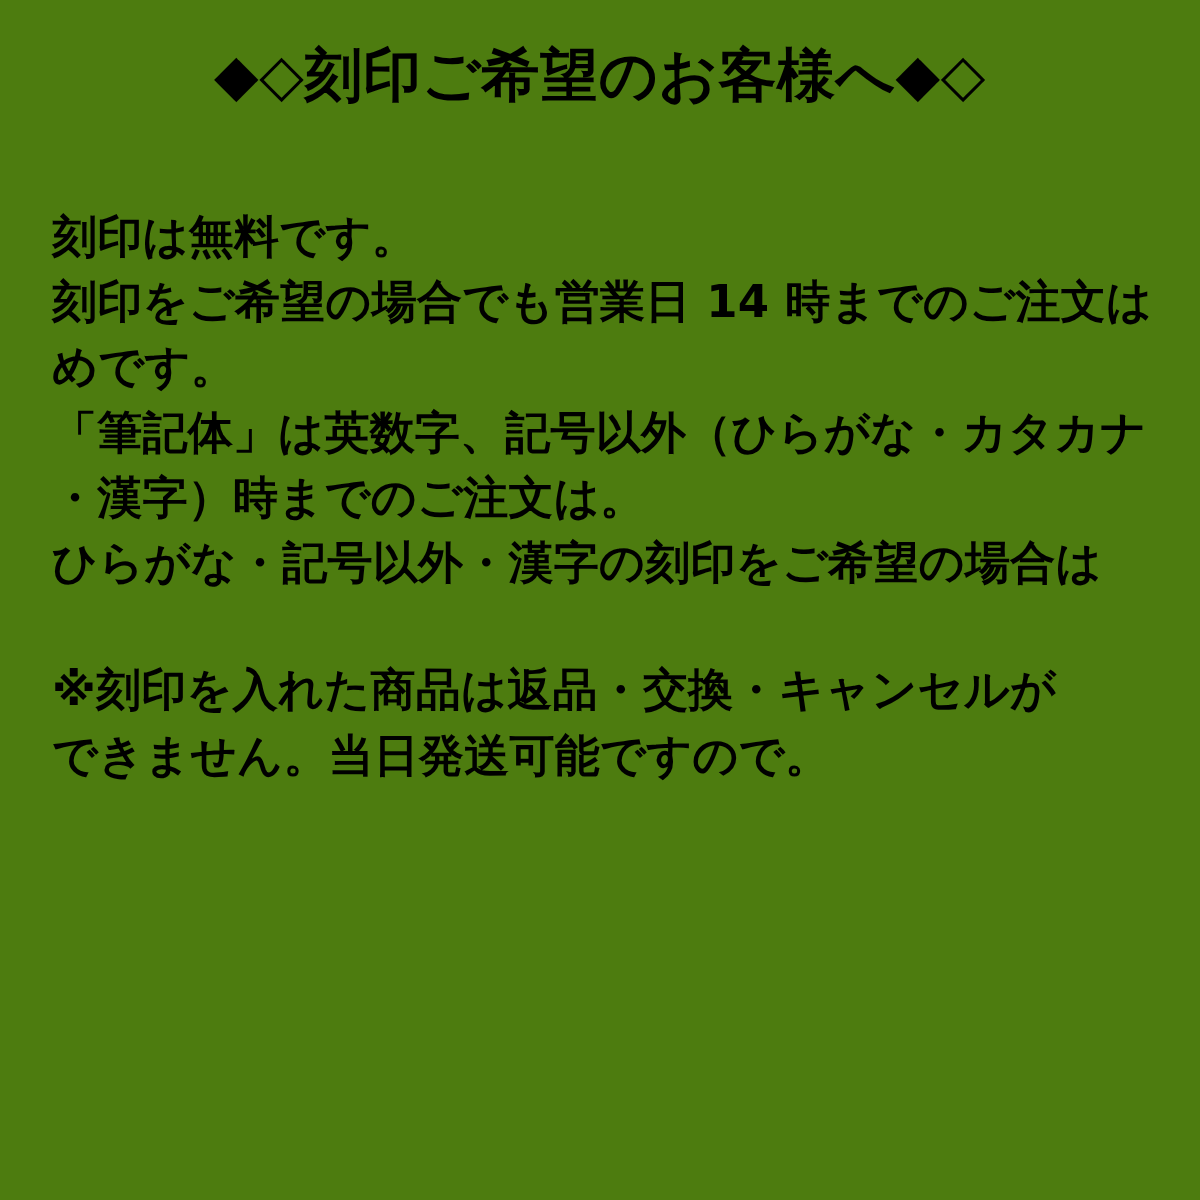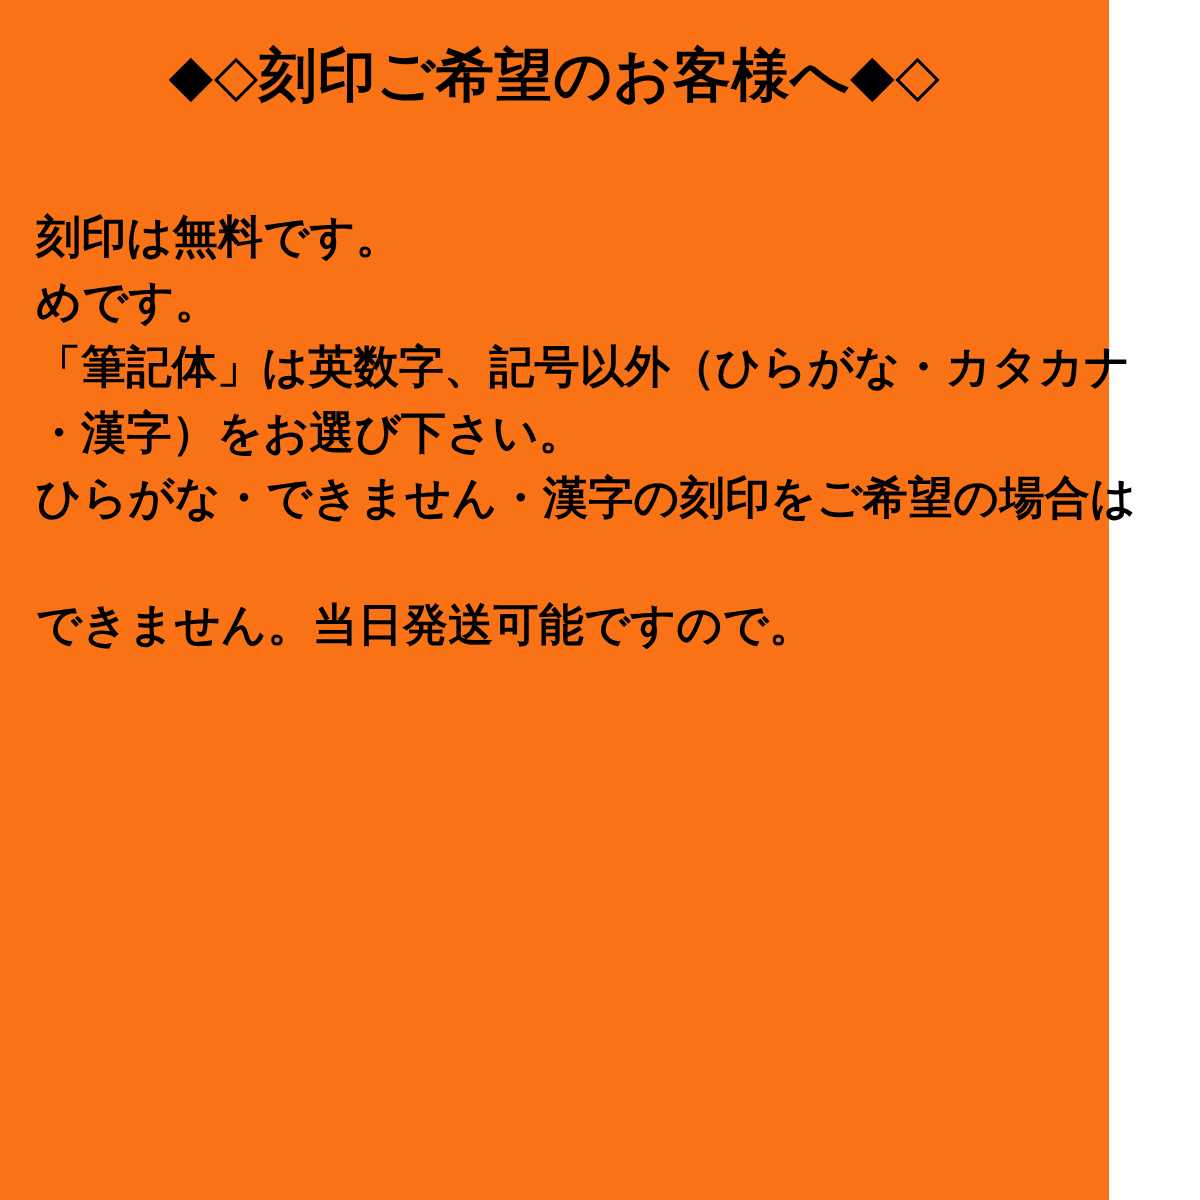--- a/index.html
+++ b/index.html
@@ -8,38 +8,38 @@
     background: #ffffff;
   }
   body {
     width: 1200px;
     height: 1200px;
     font-family: "DejaVu Sans", sans-serif;
     color: #000000;
     overflow: hidden;
   }
   .page {
-    width: 1109px;
+    width: 1200px;
     height: 1200px;
     box-sizing: border-box;
     position: relative;
-    background: #f97316;
+    background: #4d7c0f;
   }
   .title {
     text-align: center;
     font-size: 58px;
     font-weight: 700;
     letter-spacing: 0.01em;
     line-height: 1.1;
     padding-top: 44px;
     white-space: nowrap;
   }
   .body-block {
     margin-top: 96px;
-    padding: 0 34px 0 36px;
+    padding: 0 34px 0 52px;
   }
   .para {
     font-size: 45px;
     font-weight: 700;
     line-height: 1.45;
     letter-spacing: 0.005em;
     margin: 0;
   }
   .gap {
     height: 62px;
@@ -53,26 +53,28 @@
 <body>
 
 <div class="page">
 
   <div class="title">◆◇刻印ご希望のお客様へ◆◇</div>
 
   <div class="body-block">
 
     <p class="para">
       <span class="line">刻印は無料です。</span>
+      <span class="line">刻印をご希望の場合でも営業日 14 時までのご注文は</span>
       <span class="line">めです。</span>
       <span class="line">「筆記体」は英数字、記号以外（ひらがな・カタカナ</span>
-      <span class="line">・漢字）をお選び下さい。</span>
-      <span class="line">ひらがな・できません・漢字の刻印をご希望の場合は</span>
+      <span class="line">・漢字）時までのご注文は。</span>
+      <span class="line">ひらがな・記号以外・漢字の刻印をご希望の場合は</span>
     </p>
 
     <div class="gap"></div>
 
     <p class="para">
+      <span class="line">※刻印を入れた商品は返品・交換・キャンセルが</span>
       <span class="line">できません。当日発送可能ですので。</span>
     </p>
 
   </div>
 </div>
 
 </body></html>

